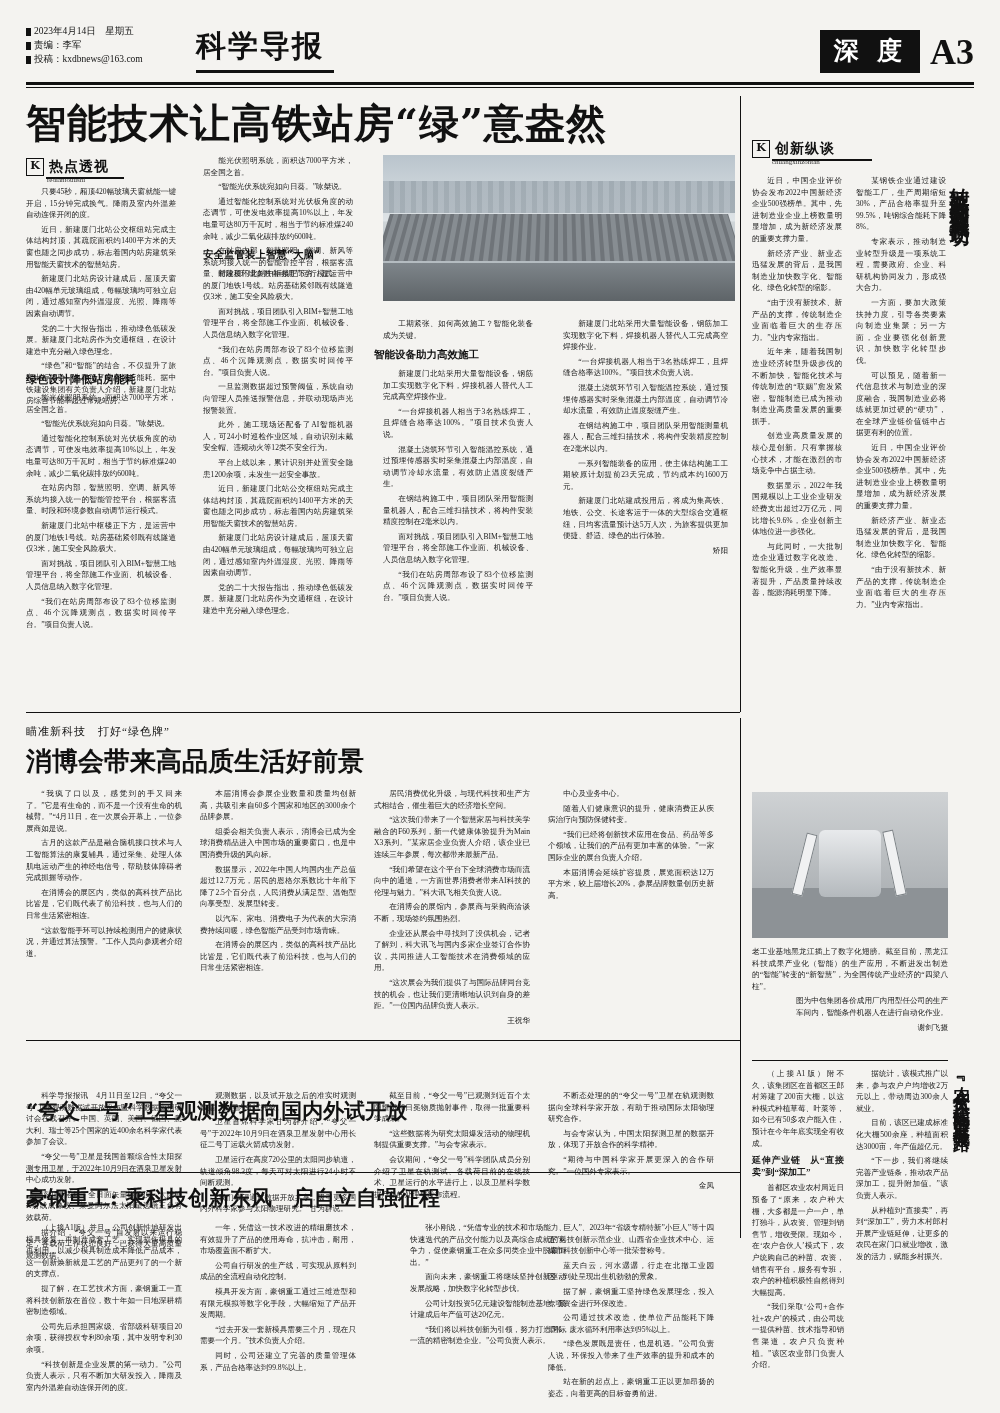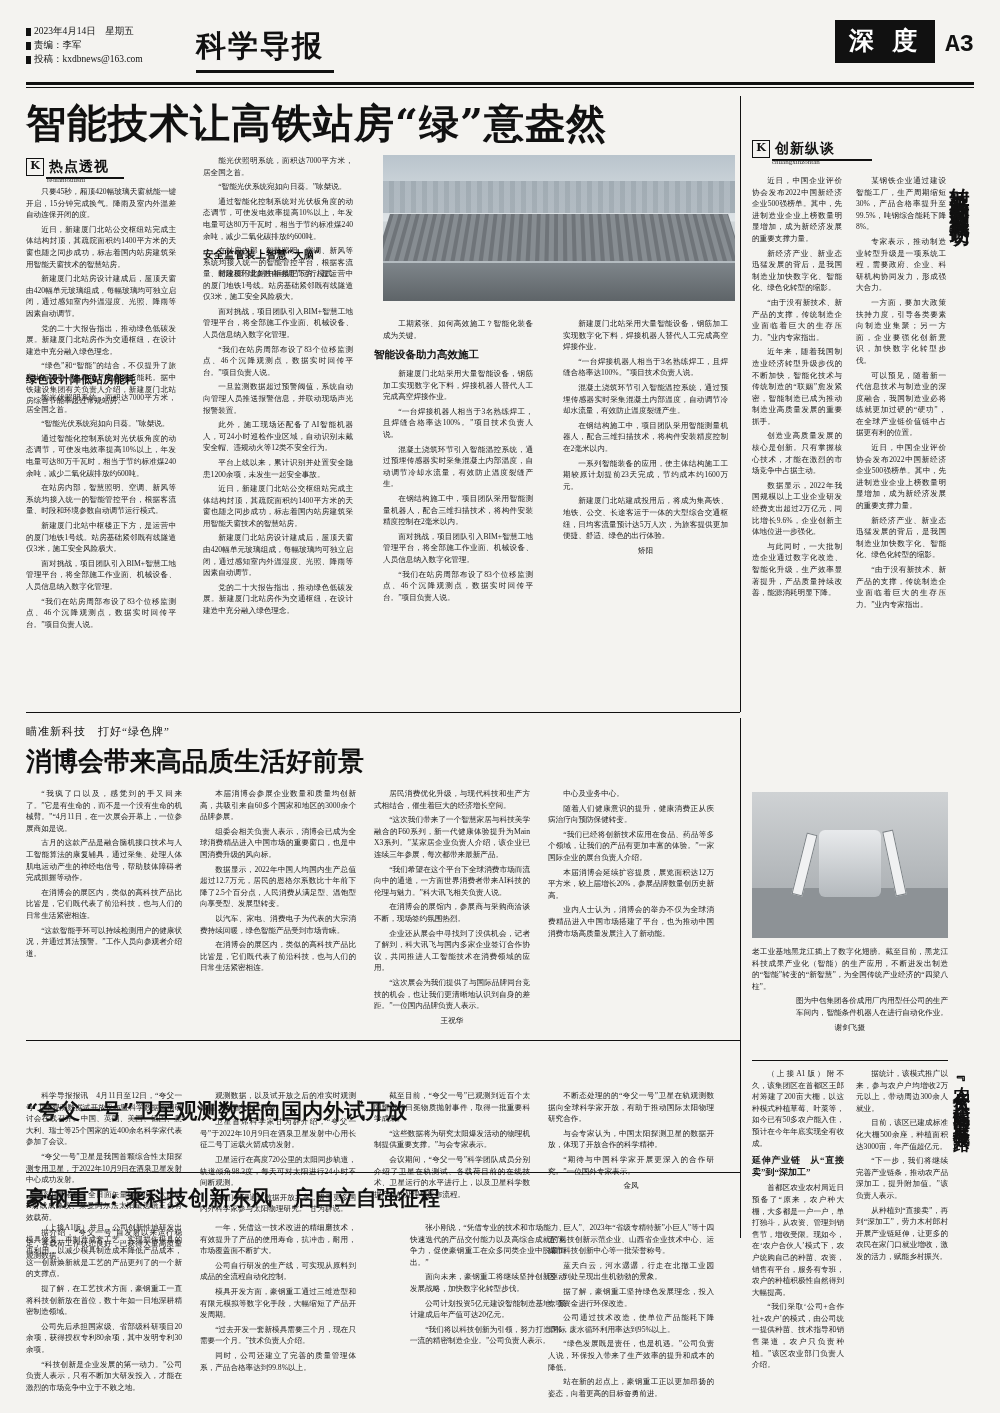--- a/index.html
+++ b/index.html
@@ -6,23 +6,23 @@
   body{width:1000px;height:1413px;font-family:"Liberation Serif",serif;color:#111;}
   .page{position:relative;width:1000px;height:1413px;background:#f4f3f0;overflow:hidden;}
 
   
   .masthead{position:absolute;left:26px;top:20px;width:948px;height:62px;}
   .mh-meta{position:absolute;left:0;top:4px;font-size:9.5px;line-height:14px;color:#111;}
   .mh-meta div{white-space:nowrap;}
   .mh-meta .bar{display:inline-block;width:5px;height:8px;background:#111;margin-right:3px;vertical-align:middle;}
   .mh-title{position:absolute;left:170px;top:6px;font-size:30px;font-weight:bold;letter-spacing:2px;font-family:"DejaVu Serif",serif;}
   .mh-title .rule{position:absolute;left:0;top:44px;width:138px;height:3px;background:#111;}
-  .mh-right{position:absolute;right:0;top:0;display:flex;align-items:flex-start;gap:10px;}
+  .mh-right{position:absolute;right:0;top:0;display:flex;align-items:flex-end;gap:10px;}
   .mh-section{background:#111;color:#fff;font-size:25px;font-weight:bold;letter-spacing:6px;padding:4px 12px 6px 14px;}
-  .mh-page{font-size:24px;font-weight:bold;font-family:Liberation Mono, monospace;margin-top:11px;}
+  .mh-page{font-size:36px;font-weight:bold;font-family:Liberation Serif, serif;margin-top:11px;}
   .mh-rule{position:absolute;left:0;top:62px;width:948px;height:3px;background:#111;}
   .mh-rule2{position:absolute;left:0;top:67px;width:948px;height:1px;background:#111;}
 
   
   .headline{position:absolute;left:26px;top:96px;width:620px;font-size:40px;font-weight:bold;letter-spacing:1px;font-family:"DejaVu Serif",serif;}
 
   
   .vrule{position:absolute;background:#111;width:1px;}
   .hrule{position:absolute;background:#111;height:1px;}
 
@@ -49,21 +49,21 @@
   .r-core{position:absolute;left:34%;top:26%;width:32%;height:46%;border-radius:6px;background:linear-gradient(#e8eaec,#b4b9bd);}
   .r-arm{position:absolute;width:9px;background:#f0f1f2;border:1px solid #7d8387;}
 
   
   .vtitle{position:absolute;writing-mode:vertical-rl;text-orientation:upright;font-weight:bold;letter-spacing:3px;font-family:"DejaVu Serif",serif;}
 
   
   .subhead{position:absolute;font-weight:bold;font-family:"DejaVu Serif",serif;}
   .small-kicker{position:absolute;font-size:11px;letter-spacing:1px;}
 
-  .sign{text-align:center;font-size:7.6px;margin-top:2px;}
+  .sign{text-align:right;font-size:7.6px;margin-top:2px;}
 </style>
 </head>
 <body>
 
 <div class="page">
 
   <div class="masthead">
     <div class="mh-meta">
       <div><span class="bar"></span><span>2023年4月14日　星期五</span></div>
       <div><span class="bar"></span><span>责编：李军</span></div>
@@ -212,21 +212,20 @@
     <p>在消博会的展馆内，参展商与采购商洽谈不断，现场签约氛围热烈。</p>
     <p>企业还从展会中寻找到了没供机会，记者了解到，科大讯飞与国内多家企业签订合作协议，共同推进人工智能技术在消费领域的应用。</p>
     <p>“这次展会为我们提供了与国际品牌同台竞技的机会，也让我们更清晰地认识到自身的差距。”一位国内品牌负责人表示。</p>
     <div class="sign">王祝华</div>
   </div>
   <div class="col" style="left:548px;top:788px;width:166px;">
     <p>中心及业务中心。</p>
     <p>随着人们健康意识的提升，健康消费正从疾病治疗向预防保健转变。</p>
     <p>“我们已经将创新技术应用在食品、药品等多个领域，让我们的产品有更加丰富的体验。”一家国际企业的展台负责人介绍。</p>
     <p>本届消博会延续扩容提质，展览面积达12万平方米，较上届增长20%，参展品牌数量创历史新高。</p>
-    <p>业内人士认为，消博会的举办不仅为全球消费精品进入中国市场搭建了平台，也为推动中国消费市场高质量发展注入了新动能。</p>
   </div>
 
   <div class="photo ph-robot" style="left:752px;top:792px;width:196px;height:146px;">
     <div class="r-floor"></div>
     <div class="r-core"></div>
     <div class="r-arm" style="left:24%;top:28%;height:42%;transform:rotate(14deg);"></div>
     <div class="r-arm" style="left:70%;top:26%;height:44%;transform:rotate(-12deg);"></div>
   </div>
   <div class="col" style="left:752px;top:946px;width:196px;">
     <p style="text-indent:0;">老工业基地黑龙江插上了数字化翅膀。截至目前，黑龙江科技成果产业化（智能）的生产应用，不断进发出制造的“智能”转变的“新智慧”，为全国传统产业经济的“四梁八柱”。</p>
@@ -263,21 +262,21 @@
     <div class="sign">金凤</div>
   </div>
 
   <div class="hrule" style="left:26px;top:1172px;width:714px;"></div>
   <div class="subhead" style="left:26px;top:1184px;width:700px;font-size:21px;">豪钢重工: 乘科技创新东风　启自立自强征程</div>
 
   <div class="col" style="left:26px;top:1222px;width:156px;">
     <p>（上接A1版）并且，公司创新性地研发出模具修复、再制造成套工艺，实现损伤模具的再利用，以减少模具制造成本降低产品成本，这一创新焕新就是工艺的产品更列了的一个新的支撑点。</p>
     <p>提了解，在工艺技术方面，豪钢重工一直将科技创新放在首位，数十年如一日地深耕精密制造领域。</p>
     <p>公司先后承担国家级、省部级科研项目20余项，获得授权专利80余项，其中发明专利30余项。</p>
-    <p>“科技创新是企业发展的第一动力。”公司负责人表示，只有不断加大研发投入，才能在激烈的市场竞争中立于不败之地。</p>
+    <p>“科技创新是企业发展的第一动力。”公司负责人表示，只有不断加大研发投入，降雨及室内外温差自动连保开闭的度。</p>
   </div>
   <div class="col" style="left:200px;top:1222px;width:156px;">
     <p>一年，凭借这一技术改进的精细磨技术，有效提升了产品的使用寿命，抗冲击，耐用，市场覆盖面不断扩大。</p>
     <p>公司自行研发的生产线，可实现从原料到成品的全流程自动化控制。</p>
     <p>模具开发方面，豪钢重工通过三维造型和有限元模拟等数字化手段，大幅缩短了产品开发周期。</p>
     <p>“过去开发一套新模具需要三个月，现在只需要一个月。”技术负责人介绍。</p>
     <p>同时，公司还建立了完善的质量管理体系，产品合格率达到99.8%以上。</p>
   </div>
   <div class="col" style="left:374px;top:1222px;width:156px;margin-left:36px;">
     <p>张小刚说，“凭借专业的技术和市场能力、快速迭代的产品交付能力以及高综合成就的竞争力，促使豪钢重工在众多同类企业中脱颖而出。”</p>

